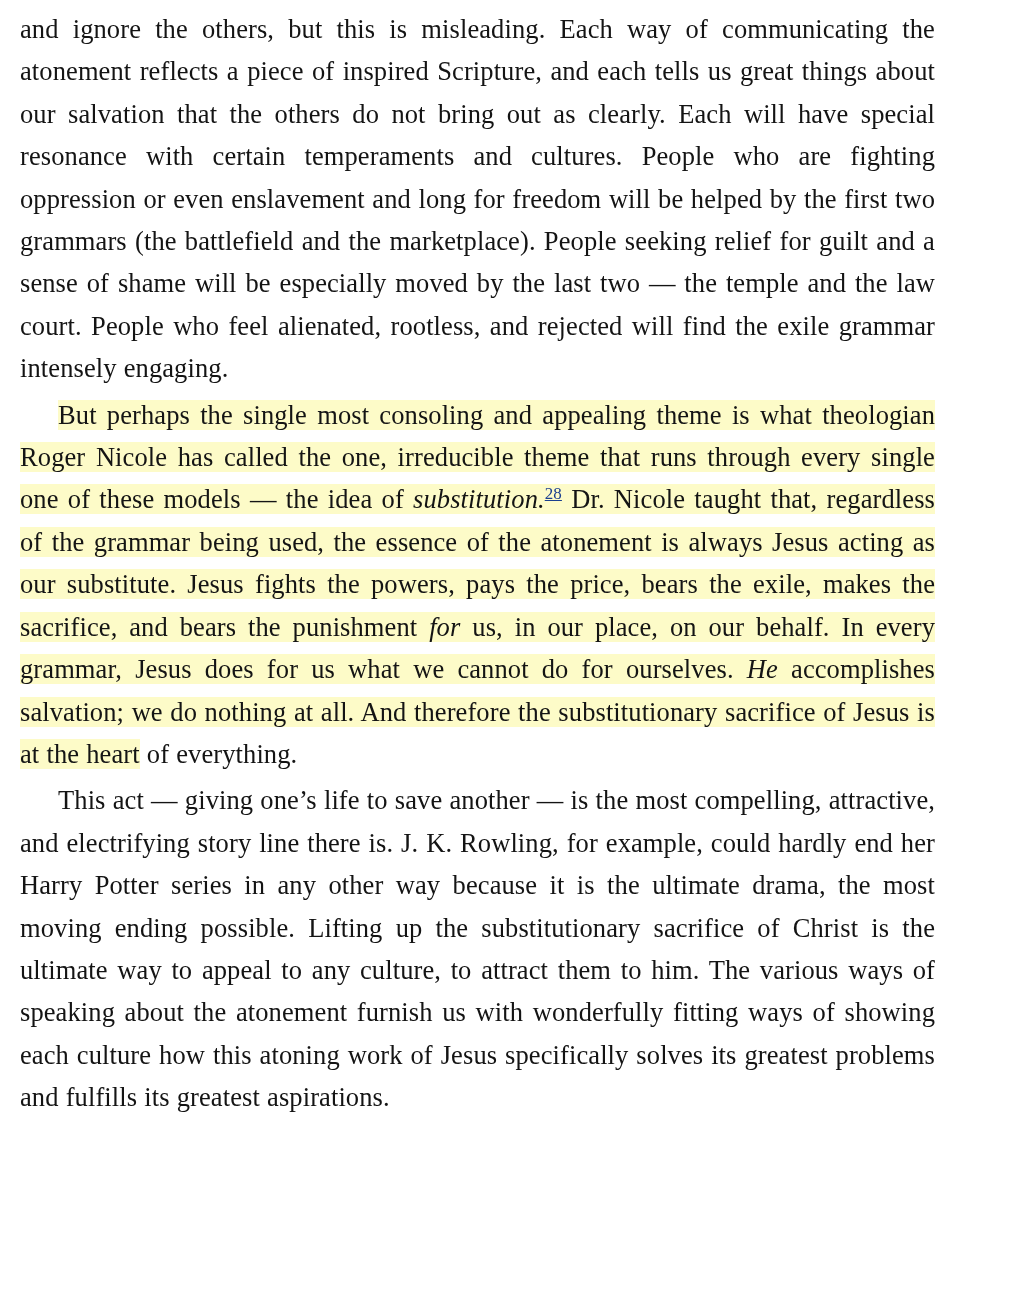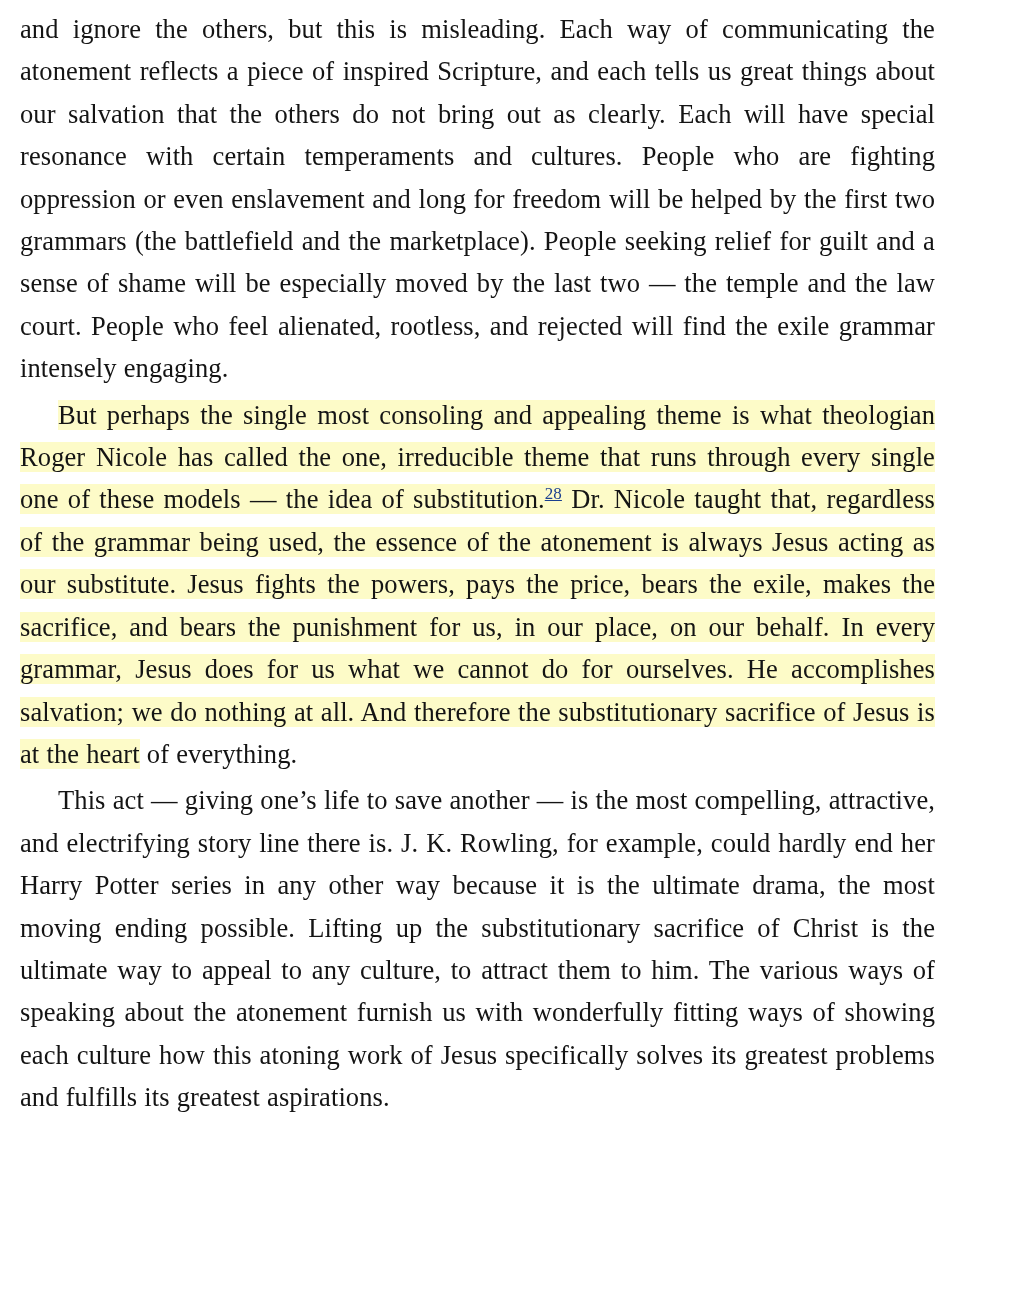--- a/index.html
+++ b/index.html
@@ -33,20 +33,21 @@
   }
   .indent {
     text-indent: 38px;
   }
   .hl {
     background: #fdfbc8;
     box-decoration-break: clone;
     -webkit-box-decoration-break: clone;
   }
   .it {
+    font-style: italic;
     margin-top: 8px;
   }
   sup.fn {
     font-size: 17px;
     vertical-align: super;
     line-height: 0;
     color: #1b3f8f;
     text-decoration: underline;
     text-underline-offset: 1px;
     cursor: pointer;

